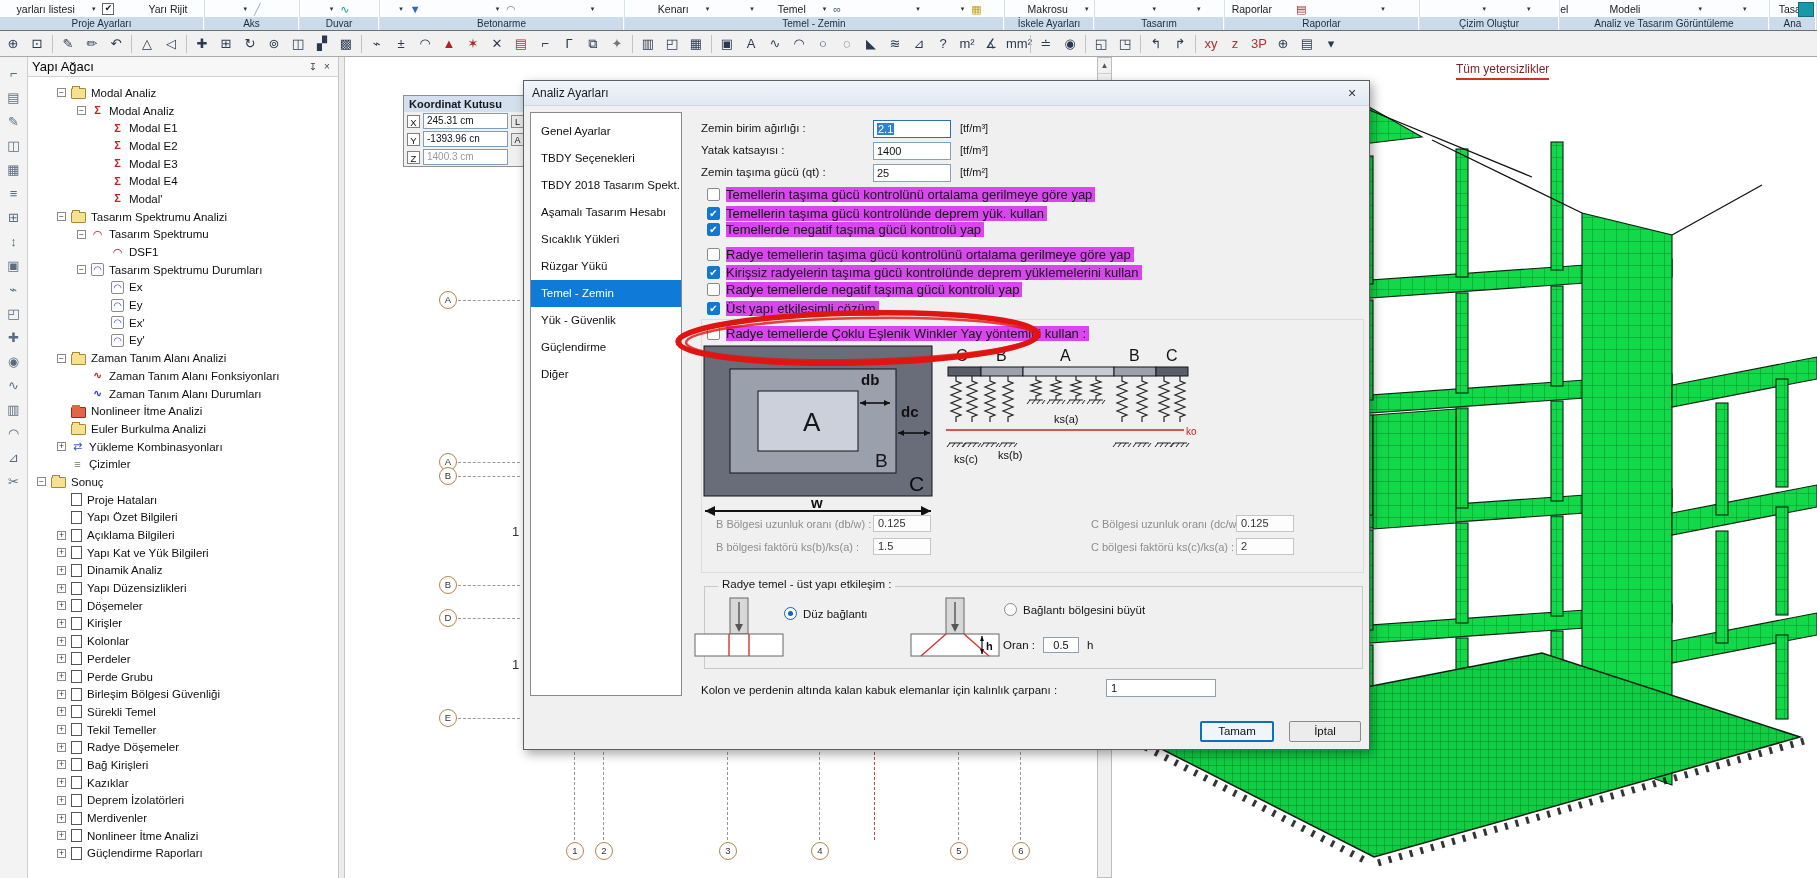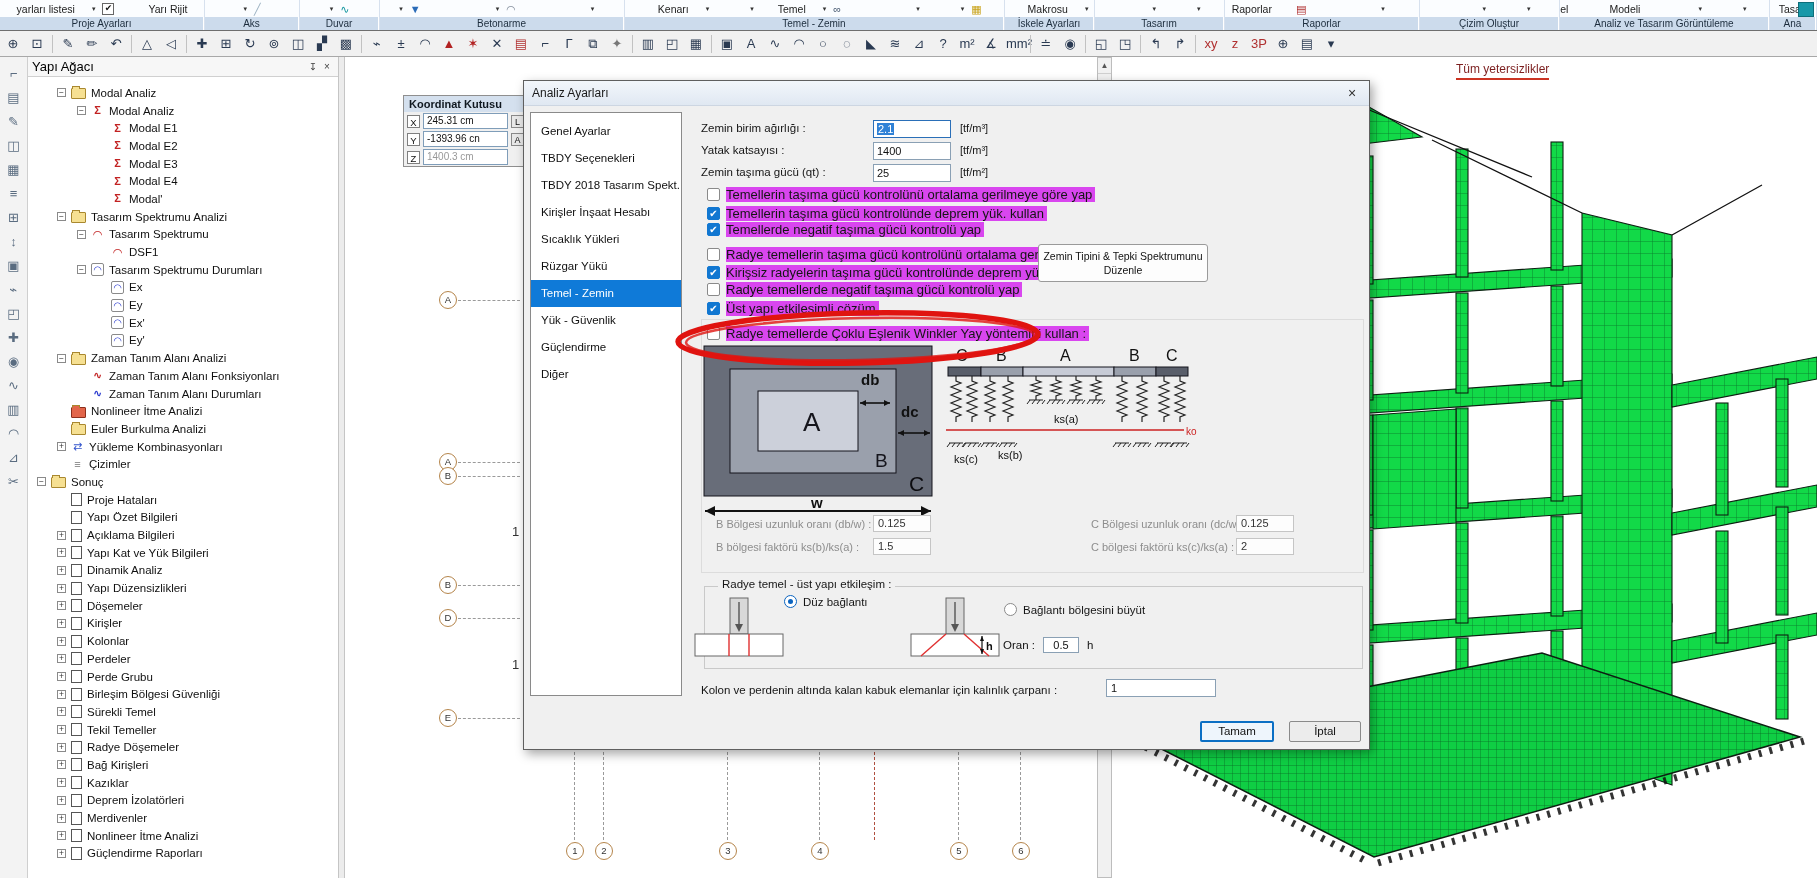--- a/index.html
+++ b/index.html
@@ -1060,21 +1060,21 @@
     </div>
 
     <div id="dlg-menu">
 
         <div class="mitem">Genel Ayarlar</div>
 
         <div class="mitem">TBDY Seçenekleri</div>
 
         <div class="mitem">TBDY 2018 Tasarım Spekt...</div>
 
-        <div class="mitem">Kirişler İnşaat Hesabı</div>
+        <div class="mitem">Aşamalı Tasarım Hesabı</div>
 
         <div class="mitem">Sıcaklık Yükleri</div>
 
         <div class="mitem">Rüzgar Yükü</div>
 
         <div class="mitem sel">Temel - Zemin</div>
 
         <div class="mitem">Yük - Güvenlik</div>
 
         <div class="mitem">Güçlendirme</div>
@@ -1139,24 +1139,20 @@
       </div>
     <div class="cbrow" style="--y:220">
       <span class="cb on"></span>
       <span class="cbl">Üst yapı etkileşimli çözüm</span>
     </div>
     <div class="cbrow" style="--y:245">
       <span class="cb"></span>
       <span class="cbl">Radye temellerde Çoklu Eşlenik Winkler Yay yöntemini kullan :</span>
     </div>
 
-    <div id="soilbtn">
-      <div>Zemin Tipini &amp; Tepki Spektrumunu</div>
-      <div>Düzenle</div>
-    </div>
 
     <div class="gframe" id="frame1"></div>
 
     <svg style="position:absolute;left:179px;top:264px" width="240" height="176" viewBox="0 0 240 176">
       <rect x="1" y="1" width="228" height="150" fill="#686d79" stroke="#15151c"></rect>
       <rect x="27" y="24" width="166" height="104" fill="#9aa0ac" stroke="#15151c"></rect>
       <rect x="55" y="46" width="100" height="60" fill="#ccd0da" stroke="#15151c"></rect>
       <text x="100" y="86" font-size="26" fill="#15151c">A</text>
       <text x="172" y="122" font-size="19" fill="#15151c">B</text>
       <text x="206" y="146" font-size="21" fill="#0c0c10">C</text>
@@ -1242,21 +1238,21 @@
     <div id="ibox-legend">Radye temel - üst yapı etkileşim :</div>
 
     <svg style="position:absolute;left:169px;top:515px" width="92" height="64" viewBox="0 0 92 64">
       <rect x="37" y="2" width="18" height="36" fill="#d8d8d8" stroke="#666"></rect>
       <line x1="46" y1="6" x2="46" y2="30" stroke="#555" stroke-width="1.4"></line>
       <polygon points="46,36 42,28 50,28" fill="#555"></polygon>
       <rect x="2" y="38" width="88" height="22" fill="#fff" stroke="#666"></rect>
       <line x1="36" y1="38" x2="36" y2="60" stroke="#e03030" stroke-width="1.4"></line>
       <line x1="56" y1="38" x2="56" y2="60" stroke="#e03030" stroke-width="1.4"></line>
     </svg>
-    <div class="radrow" style="left:260px;top:514px">
+    <div class="radrow" style="left:260px;top:526px">
       <span class="radio on"></span>
       <span>Düz bağlantı</span>
     </div>
 
     <svg style="position:absolute;left:385px;top:515px" width="92" height="64" viewBox="0 0 92 64">
       <rect x="37" y="2" width="18" height="36" fill="#d8d8d8" stroke="#666"></rect>
       <line x1="46" y1="6" x2="46" y2="30" stroke="#555" stroke-width="1.4"></line>
       <polygon points="46,36 42,28 50,28" fill="#555"></polygon>
       <rect x="2" y="38" width="88" height="22" fill="#fff" stroke="#666"></rect>
       <line x1="37" y1="38" x2="12" y2="60" stroke="#e03030" stroke-width="1.4"></line>

